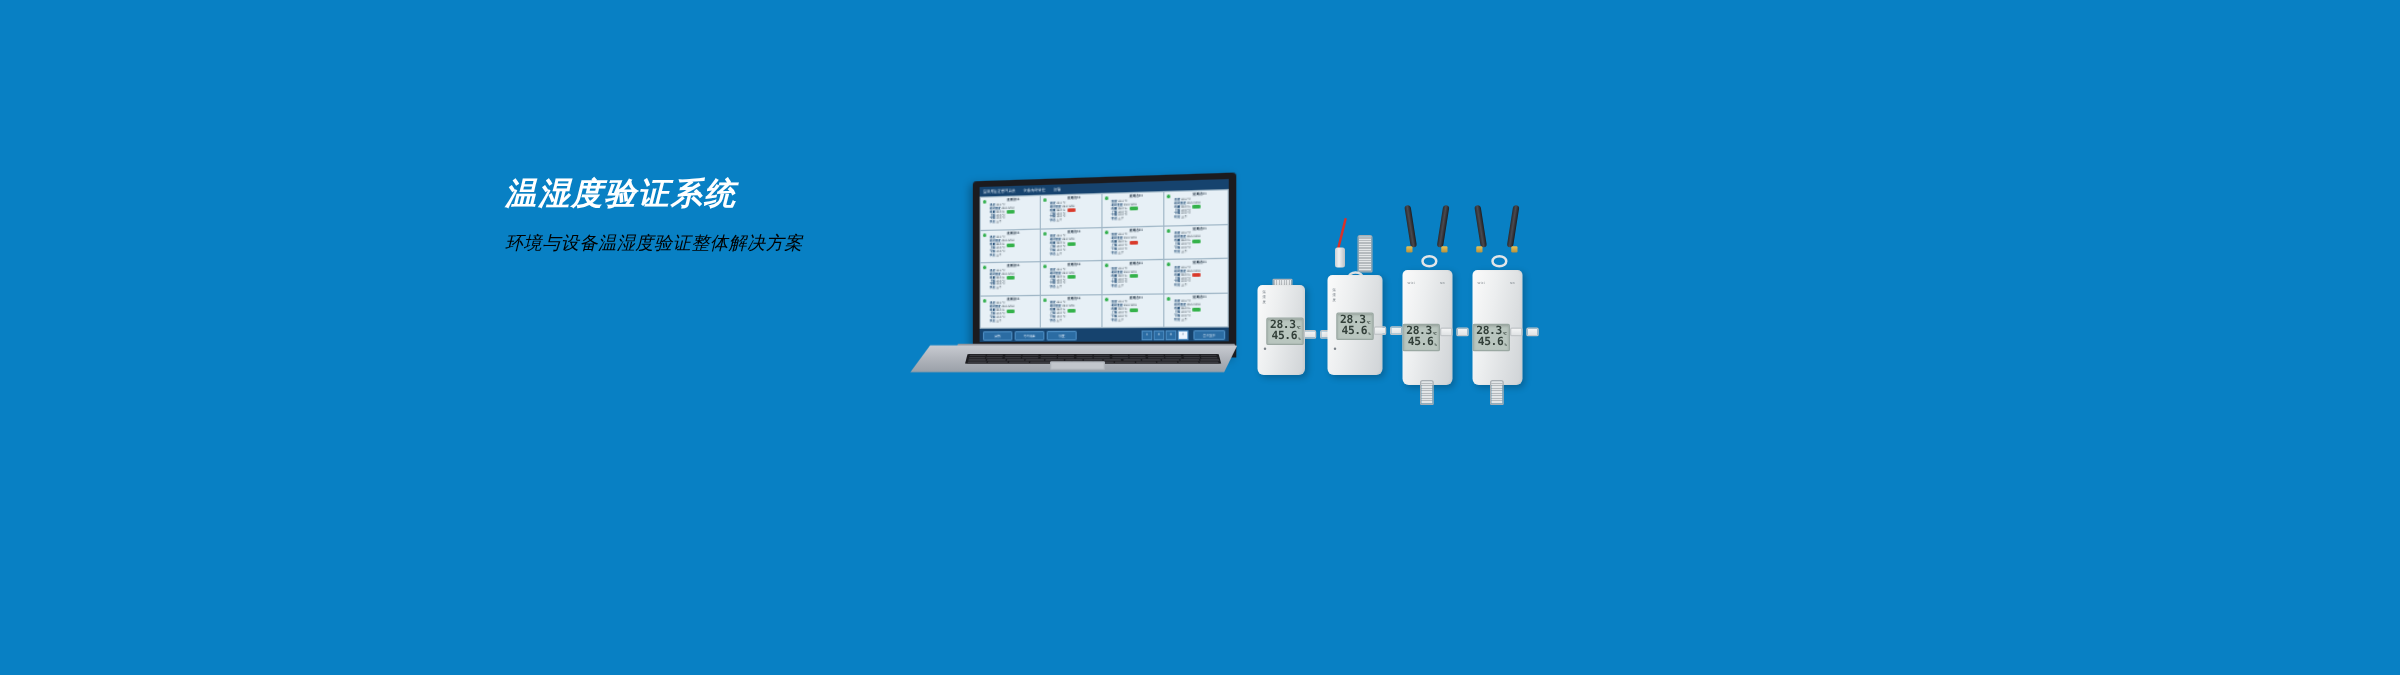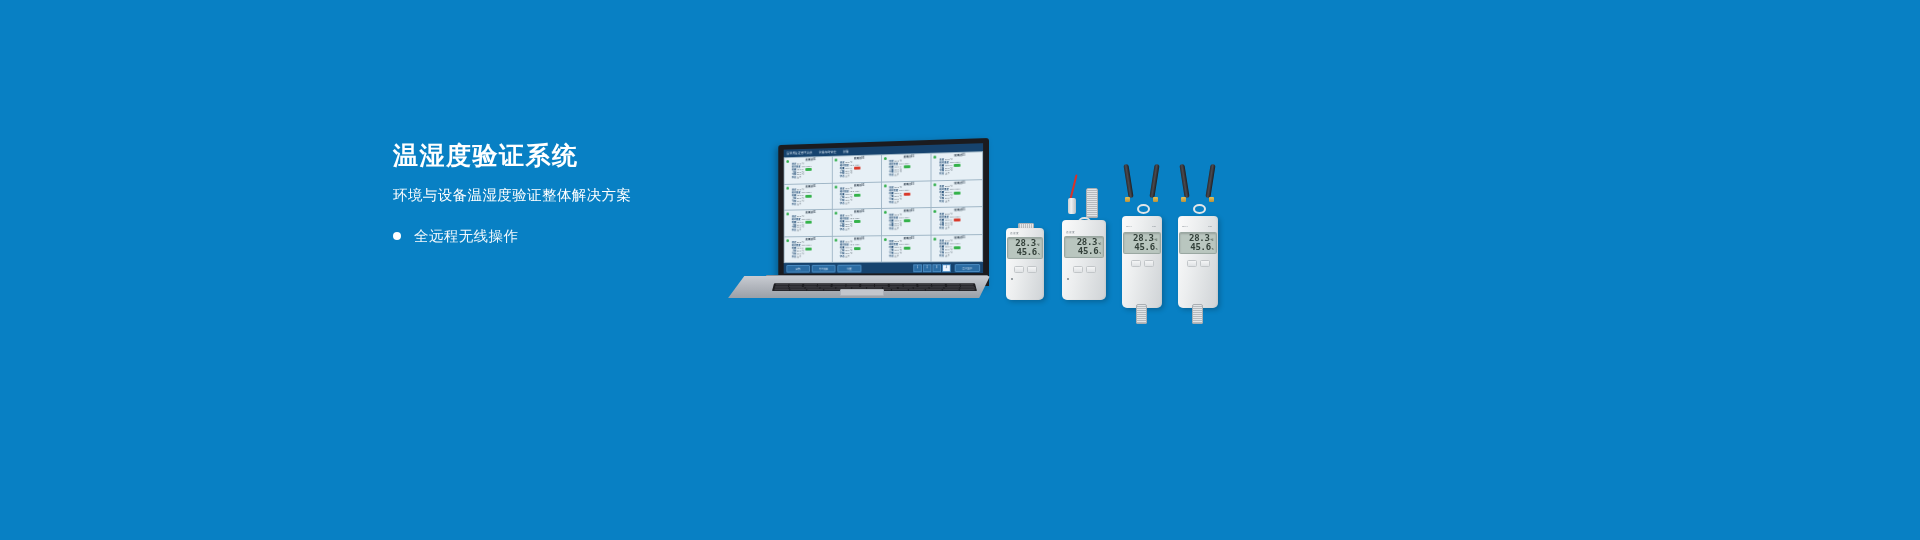--- a/index.html
+++ b/index.html
@@ -6,27 +6,27 @@
   html,body{margin:0;padding:0;}
   body{
     width:1920px;height:540px;overflow:hidden;
     background:#0880c4;
     font-family:"Liberation Sans","DejaVu Sans",sans-serif;
     -webkit-font-smoothing:antialiased;
   }
   .banner{position:relative;width:1920px;height:540px;background:#0880c4;overflow:hidden;}
 
   
-  .copy{position:absolute;left:393px;top:140px;width:330px;}
+  .copy{position:absolute;left:404px;top:140px;width:330px;font-style:italic;}
   .headline{
     font-size:25px;font-weight:bold;color:#ffffff;letter-spacing:1.5px;
     line-height:1.2;margin:0 0 16px 0;white-space:nowrap;
   }
   .subhead{
-    font-size:14.5px;color:#ffffff;font-weight:normal;letter-spacing:.4px;
+    font-size:14.5px;color:#000000;font-weight:normal;letter-spacing:.4px;
     line-height:1.3;margin:4px 0 22px 0;white-space:nowrap;
   }
   .feature-list{list-style:none;margin:0;padding:0;}
   .feature-item{
     display:flex;align-items:center;margin-bottom:15px;white-space:nowrap;
   }
   .feature-dot{
     width:8px;height:8px;border-radius:50%;background:#ffffff;
     margin-right:13px;flex:0 0 auto;
   }
@@ -124,21 +124,21 @@
   }
 
   
   .devices{position:absolute;left:1000px;top:178px;width:220px;height:130px;}
   .device{position:absolute;bottom:0;}
 
   .dev-body{
     background:linear-gradient(100deg,#fbfbfb 0%,#eceeef 38%,#dcdfe1 72%,#cfd3d6 100%);
     border-radius:4px 4px 5px 5px;
     box-shadow:2px 2px 5px rgba(0,0,0,.22), inset -1px 0 2px rgba(0,0,0,.06);
-    position:relative;display:flex;flex-direction:column;align-items:center;
+    position:relative;display:flex;flex-direction:row;align-items:center;
   }
   .dev-brand{
     font-size:2.6px;color:#9aa0a6;letter-spacing:.4px;
     margin-top:3px;align-self:flex-start;margin-left:4px;font-weight:bold;
   }
   .lcd{
     background:#b9c6bf;border:1px solid #9aa8a2;border-radius:1.5px;
     width:78%;padding:1px 2px;display:flex;flex-direction:column;
     align-items:flex-end;margin-top:2px;
     box-shadow:inset 0 1px 2px rgba(0,0,0,.18);
@@ -195,24 +195,20 @@
 </style>
 </head>
 <body>
 
 <div class="banner">
 
   <div class="copy">
     <h1 class="headline">温湿度验证系统</h1>
     <p class="subhead">环境与设备温湿度验证整体解决方案</p>
     <ul class="feature-list">
-      <li class="feature-item">
-        <span class="feature-dot"></span>
-        <span class="feature-text">全远程无线操作</span>
-      </li>
     </ul>
   </div>
 
   <div class="laptop">
     <div class="lid">
       <div class="screen">
 
         <div class="app-titlebar">
           <span>温湿度验证管理系统</span>
           <span>设备实时监控</span>

